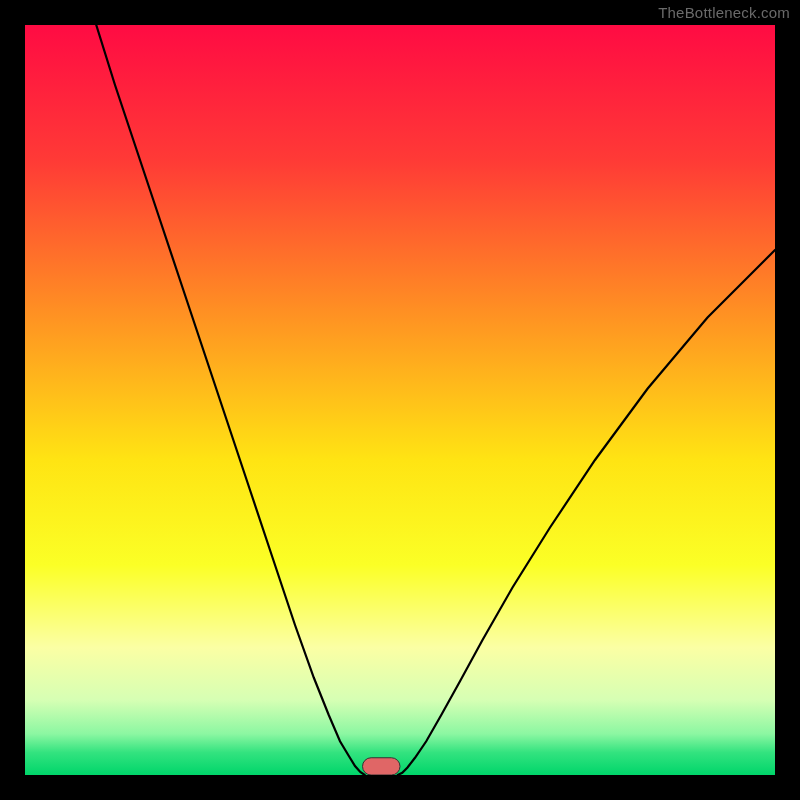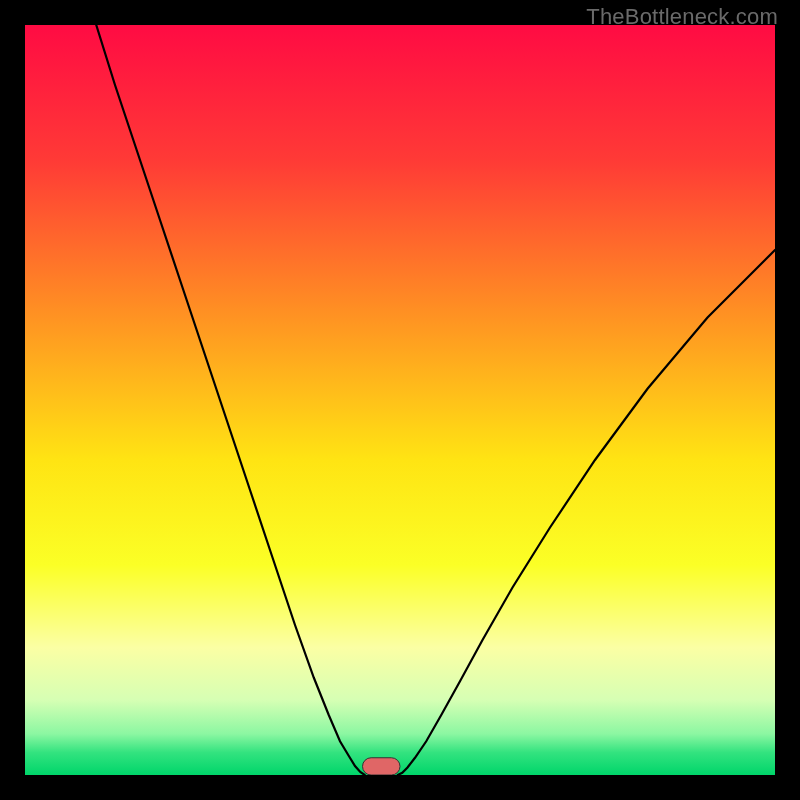--- a/index.html
+++ b/index.html
@@ -22,23 +22,23 @@
     position: absolute;
     top: 25px;
     left: 25px;
     width: 750px;
     height: 750px;
     overflow: hidden;
   }
   .watermark {
     position: absolute;
     top: 4px;
-    right: 22px;
+    right: 10px;
     color: #6a6a6a;
-    font-size: 22px;
+    font-size: 15px;
     font-weight: 500;
     letter-spacing: 0.2px;
   }
   svg { display: block; }
 </style>
 </head>
 <body>
 
 <div class="frame">
   <div class="watermark">TheBottleneck.com</div>

